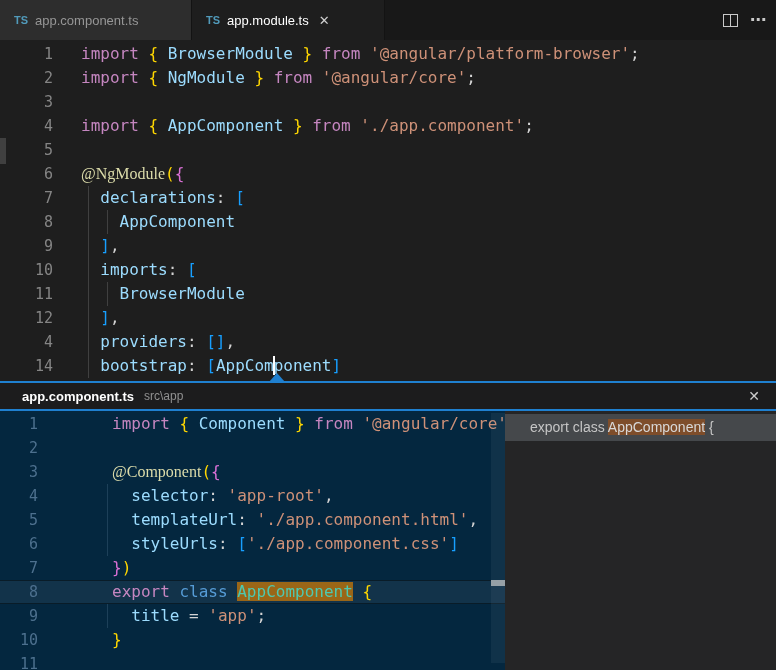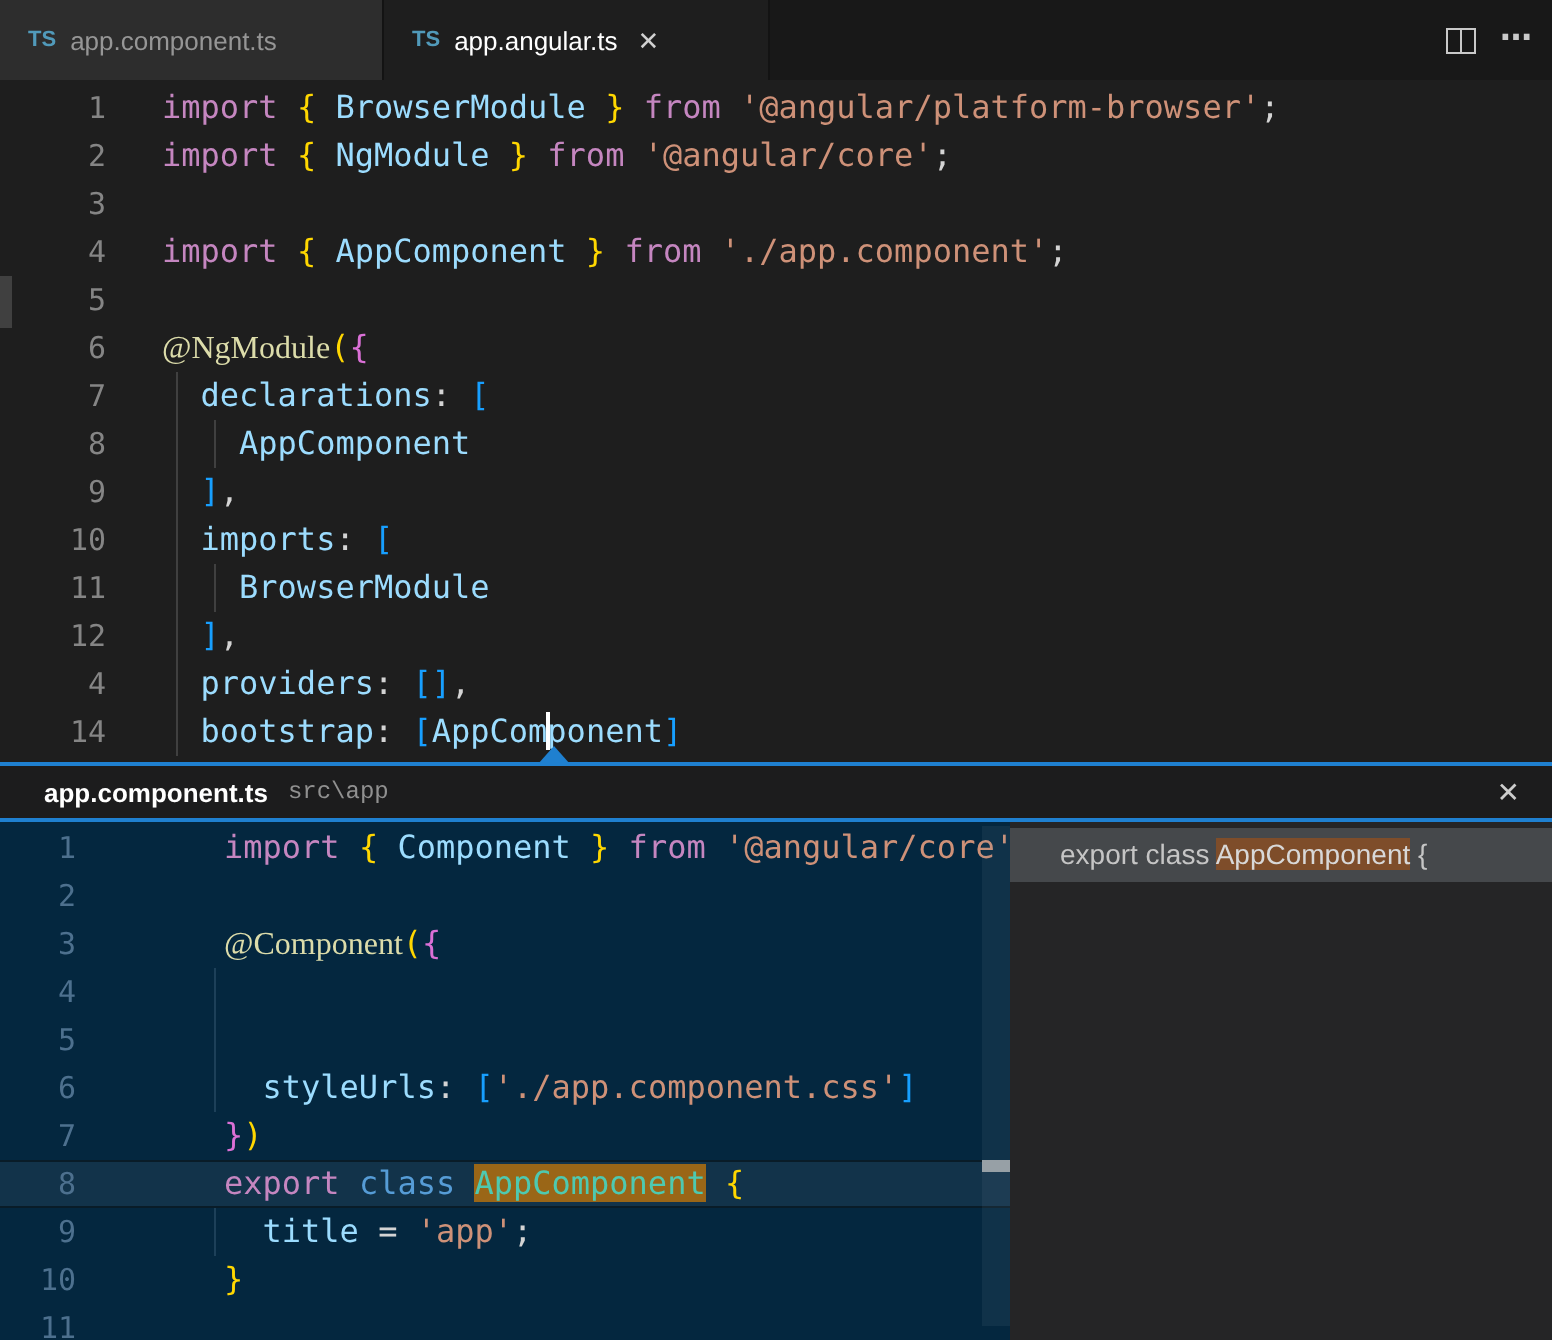--- a/index.html
+++ b/index.html
@@ -45,21 +45,21 @@
   .main-editor .ln { width:53px; color:#858585; }
   .main-editor .code { left:81px; }
   .edge-artifact { position:absolute; left:0; top:98px; width:6px; height:26px; background:#404040; }
 
   
   .peek { position:absolute; top:381px; left:0; width:776px; height:289px; border-top:2px solid #1f80d0; background:#04273f; }
   .peek-arrow { position:absolute; top:-10px; left:269px; width:0; height:0;
     border-left:8px solid transparent; border-right:8px solid transparent; border-bottom:9px solid #1f80d0; }
   .peek-header { position:absolute; top:0; left:0; width:776px; height:26px; background:#1c1c1d; display:flex; align-items:center; padding:0 10px 0 22px; }
   .peek-title { color:#ffffff; font-size:13px; font-weight:600; }
-  .peek-path { color:#909090; font-size:12px; margin-left:10px;font-family:Liberation Mono, monospace; }
+  .peek-path { color:#909090; font-size:12px; margin-left:10px; }
   .peek-close { margin-left:auto; color:#cccccc; font-size:14px; cursor:pointer; padding:0 6px; }
   .peek-body { position:absolute; top:26px; left:0; width:776px; height:263px; border-top:2px solid #1f80d0; }
   .peek-editor { position:absolute; top:0; left:0; width:505px; height:261px; background:#04273f; padding-top:1px; overflow:hidden; }
   .peek-editor .ln { width:38px; color:#4d708e; }
   .peek-editor .code { left:112px; }
   .peek-editor .guide { background:#1d4059; }
   .peek-editor .code-row.current { background:rgba(255,255,255,0.06);
     box-shadow: inset 0 1px 0 rgba(0,0,0,0.45), inset 0 -1px 0 rgba(0,0,0,0.45); }
   .peek-scrollbar { position:absolute; right:0; top:2px; width:14px; height:250px; background:rgba(130,150,170,0.10); }
   .peek-ruler-mark { position:absolute; right:0; top:167px; width:14px; height:6px; background:#97a0a6; }
@@ -73,21 +73,21 @@
 
 <div id="app">
 
   <div class="tabbar">
     <div class="tab inactive">
       <span class="ts-icon">TS</span>
       <span class="tab-label">app.component.ts</span>
     </div>
     <div class="tab active">
       <span class="ts-icon">TS</span>
-      <span class="tab-label">app.angular.ts</span>
+      <span class="tab-label">app.module.ts</span>
       <span class="tab-close">✕</span>
     </div>
     <div class="tab-actions">
       <span class="split-icon"></span>
       <span class="more-icon">⋯</span>
     </div>
   </div>
 
   <div class="main-editor">
     <div id="main-lines">
@@ -179,24 +179,26 @@
               <span class="ln">2</span>
               <span class="code"></span>
             </div>
             <div class="code-row">
               <span class="ln">3</span>
               <span class="code"><span class="t-deco">@Component</span><span class="t-b1">(</span><span class="t-b2">{</span></span>
             </div>
             <div class="code-row">
               <span class="ln">4</span>
               <span class="guide" style="left: 107px;"></span>
+              <span class="code"><span class="t-pun">  </span><span class="t-var">selector</span><span class="t-pun">: </span><span class="t-str">'app-root'</span><span class="t-pun">,</span></span>
             </div>
             <div class="code-row">
               <span class="ln">5</span>
               <span class="guide" style="left: 107px;"></span>
+              <span class="code"><span class="t-pun">  </span><span class="t-var">templateUrl</span><span class="t-pun">: </span><span class="t-str">'./app.component.html'</span><span class="t-pun">,</span></span>
             </div>
             <div class="code-row">
               <span class="ln">6</span>
               <span class="guide" style="left: 107px;"></span>
               <span class="code"><span class="t-pun">  </span><span class="t-var">styleUrls</span><span class="t-pun">: </span><span class="t-b3">[</span><span class="t-str">'./app.component.css'</span><span class="t-b3">]</span></span>
             </div>
             <div class="code-row">
               <span class="ln">7</span>
               <span class="code"><span class="t-b2">}</span><span class="t-b1">)</span></span>
             </div>

